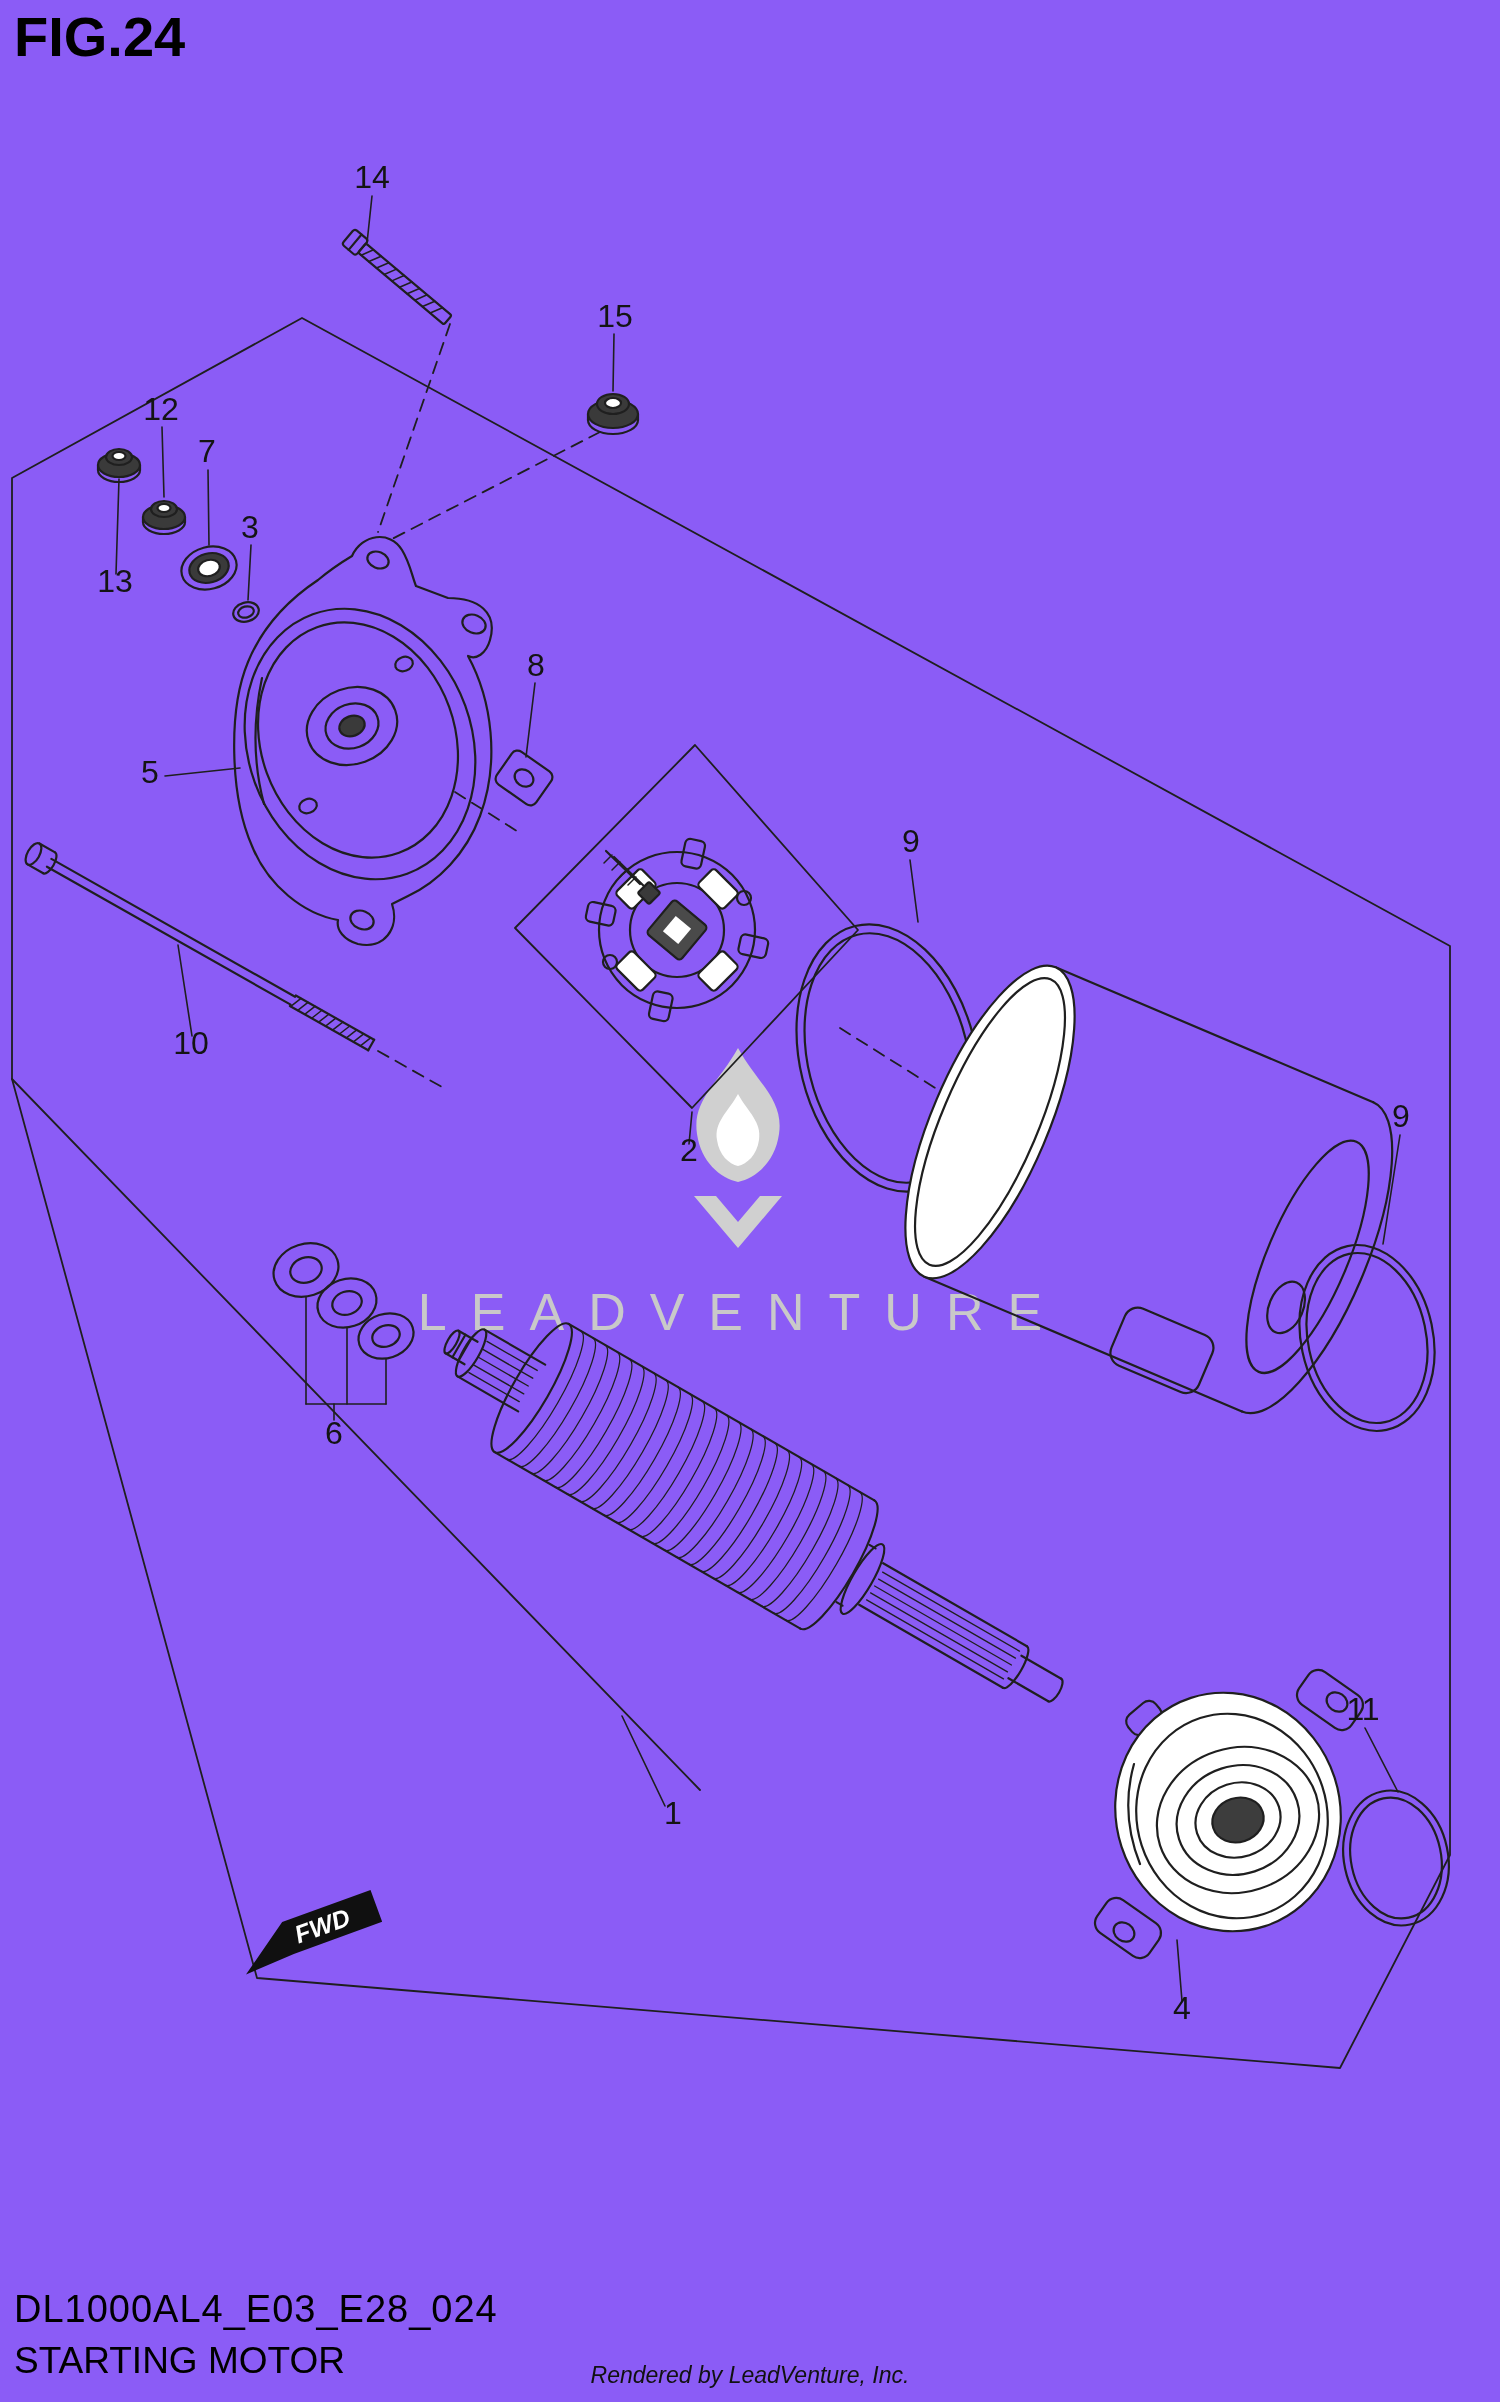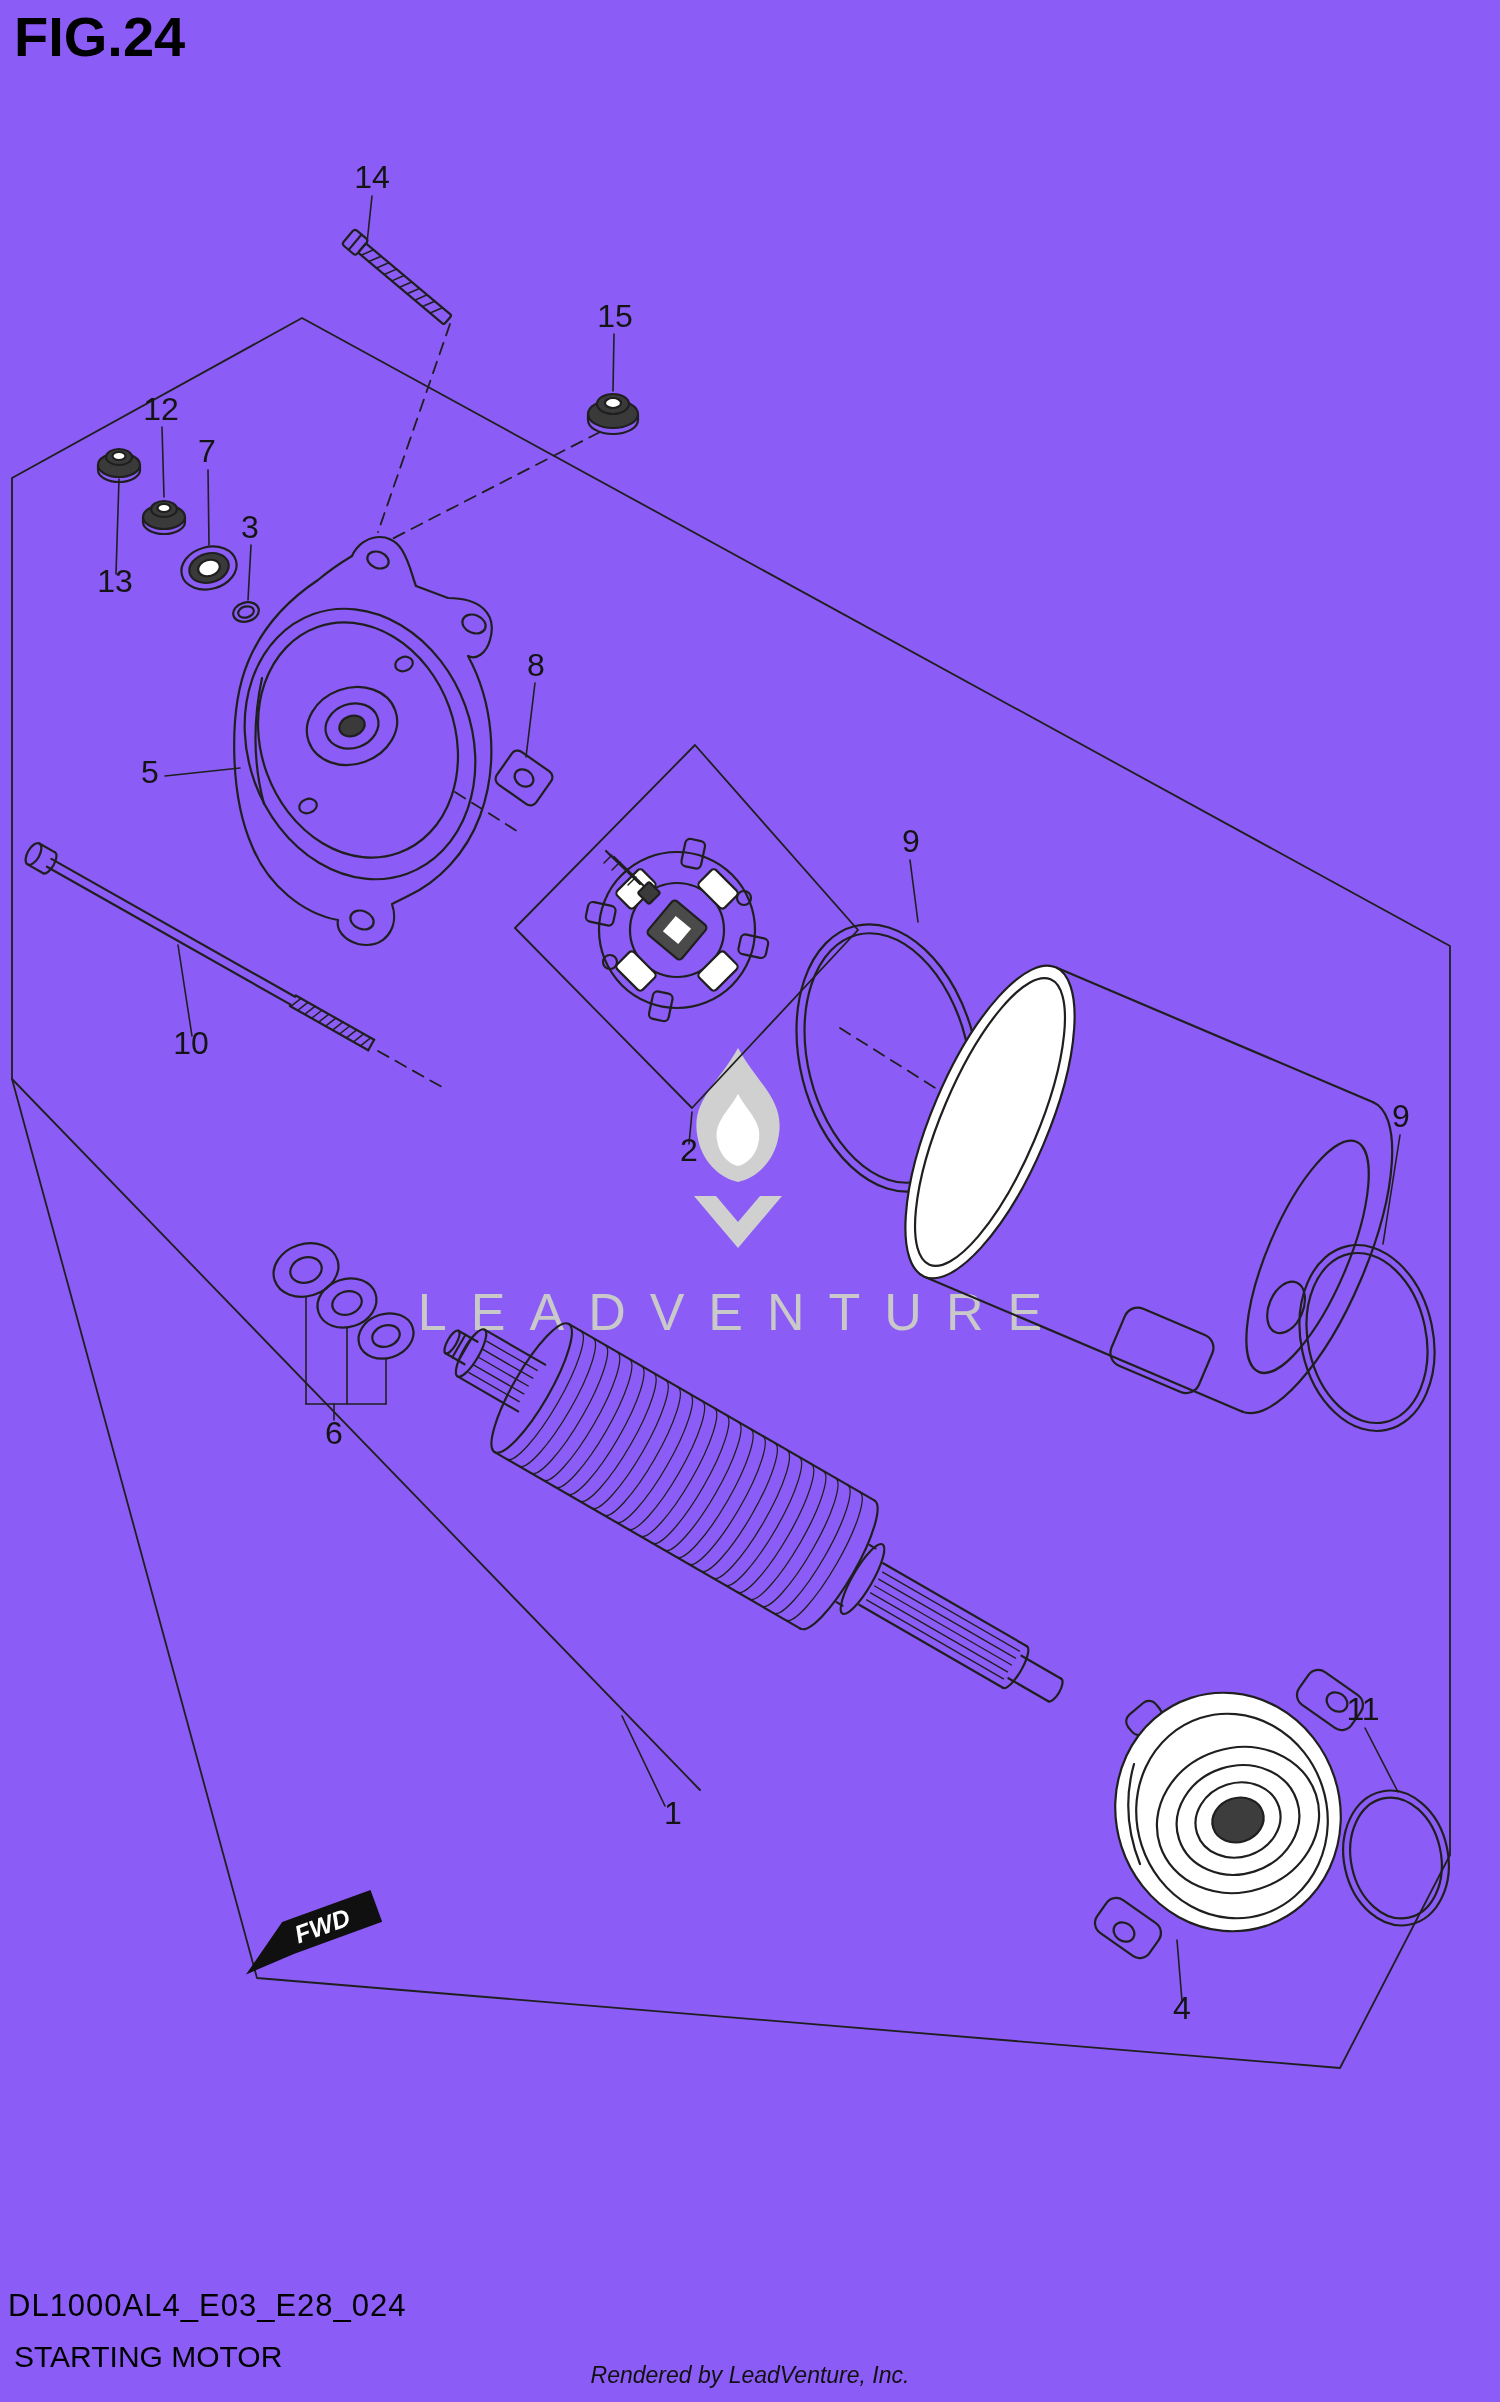--- a/index.html
+++ b/index.html
@@ -1,20 +1,20 @@
 <!DOCTYPE html>
 <html><head>
 <meta charset="utf-8">
 <style>
   html,body{margin:0;padding:0;background:#ffffff;}
   .page{position:relative;width:1500px;height:2402px;background:#8b5cf6;font-family:"Liberation Sans",sans-serif;overflow:hidden;}
   .page svg{position:absolute;left:0;top:0;}
   .fig-title{position:absolute;left:14px;top:4px;font-size:56px;font-weight:700;color:#000;}
-  .footer-code{position:absolute;left:8px;top:2288px;font-size:31px;color:#000;letter-spacing:1px;}
-  .footer-name{position:absolute;left:14px;top:2340px;font-size:30px;color:#000;}
+  .footer-code{position:absolute;left:14px;top:2288px;font-size:38px;color:#000;letter-spacing:1px;}
+  .footer-name{position:absolute;left:14px;top:2340px;font-size:37px;color:#000;}
   .footer-rendered{position:absolute;left:50%;transform:translateX(-50%);top:2362px;font-size:23px;color:#111;font-style:italic;}
   svg text.callout{fill:#141414;stroke:none;font-size:32px;font-family:"Liberation Sans",sans-serif;}
   svg text.wm-text{fill:#c9c9c9;stroke:none;font-size:52px;letter-spacing:24px;font-family:"Liberation Sans",sans-serif;}
   svg text.fwd-text{font-family:"Liberation Sans",sans-serif;}
 </style>
 </head>
 <body>
 
 <div class="page">
 

